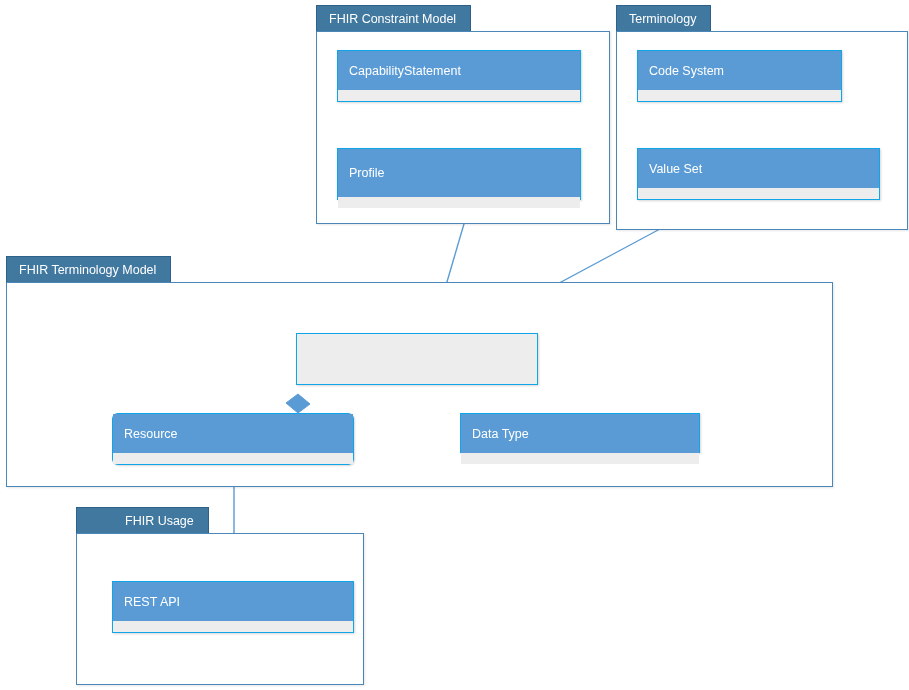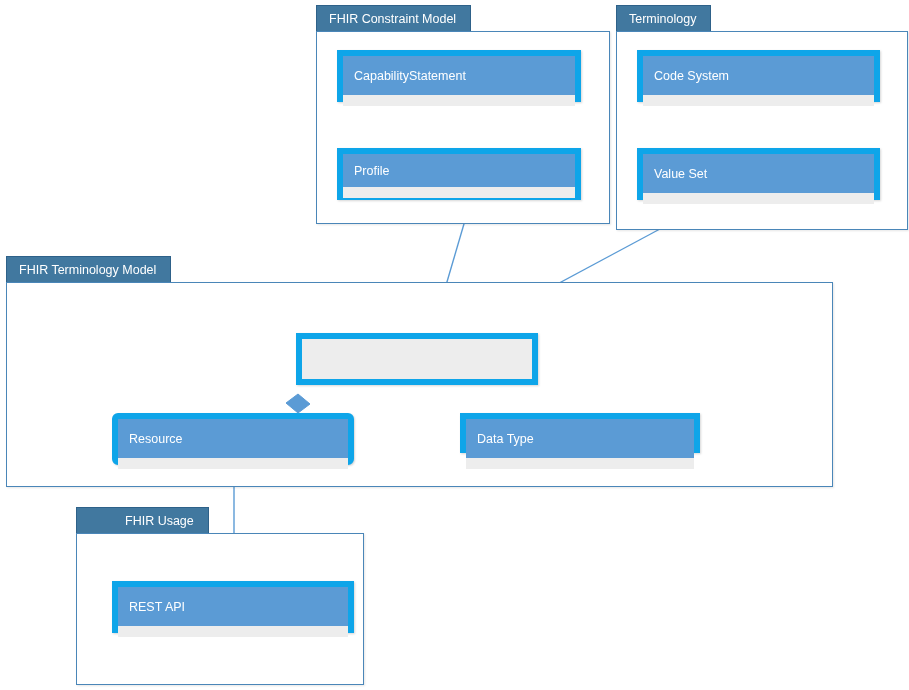--- a/index.html
+++ b/index.html
@@ -66,21 +66,21 @@
     box-shadow: 1px 1px 2px rgba(0,0,0,0.10);
     z-index: 1;
   }
 
   
   .classbox {
     position: absolute;
     z-index: 20;
     box-sizing: border-box;
     background: #EDEDED;
-    border: 6px solid #0ea5e9;
+    border: 1px solid #0ea5e9;
     box-shadow: 1px 1px 2px rgba(0,0,0,0.16);
   }
   .classbox-name {
     background: #5B9BD5;
     color: #ffffff;
     font-size: 12.5px;
     box-sizing: border-box;
     padding-left: 11px;
     display: flex;
     align-items: center;
@@ -157,25 +157,25 @@
     <div class="package-body" style="left:76px; top:533px; width:288px; height:152px;"></div>
     <div class="package-tab" style="left:76px; top:507px; height:26px;padding-left:48px;">FHIR Usage</div>
   </div>
 
   <div class="classbox" style="left:337px; top:50px; width:244px; height:52px;">
     <div class="classbox-name" style="height:39px;">CapabilityStatement</div>
     <div class="classbox-compartment" style="height:11px;"></div>
   </div>
 
   <div class="classbox" style="left:337px; top:148px; width:244px; height:52px;">
-    <div class="classbox-name" style="height:33px;">Profile</div>
-    <div class="classbox-compartment" style="height:11px;"></div>
-  </div>
-
-  <div class="classbox" style="left:637px; top:50px; width:243px; height:52px;">
+    <div class="classbox-name" style="height:48px;">Profile</div>
+    <div class="classbox-compartment" style="height:11px;"></div>
+  </div>
+
+  <div class="classbox" style="left:637px; top:50px; width:205px; height:52px;">
     <div class="classbox-name" style="height:39px;">Code System</div>
     <div class="classbox-compartment" style="height:11px;"></div>
   </div>
 
   <div class="classbox" style="left:637px; top:148px; width:243px; height:52px;">
     <div class="classbox-name" style="height:39px;">Value Set</div>
     <div class="classbox-compartment" style="height:11px;"></div>
   </div>
 
   <div class="classbox" style="left:296px; top:333px; width:242px; height:52px;">

